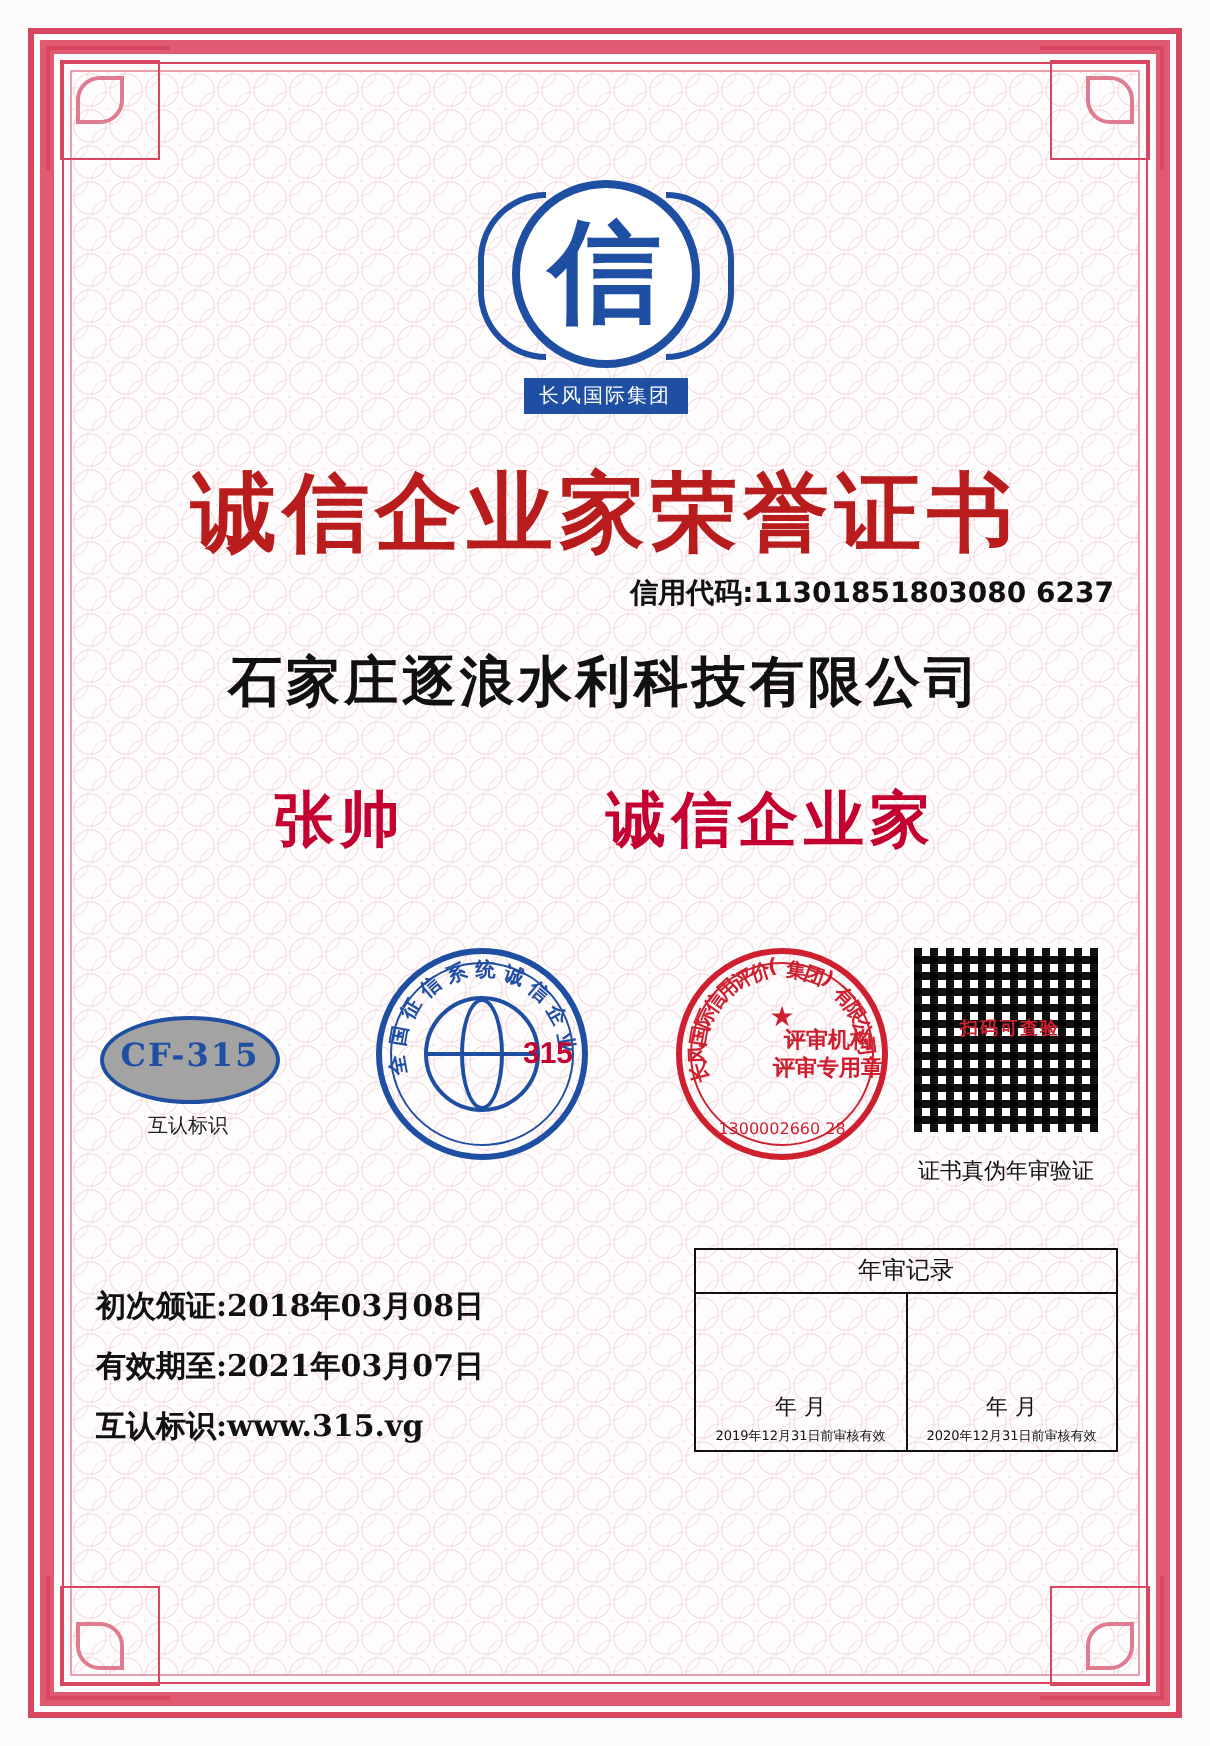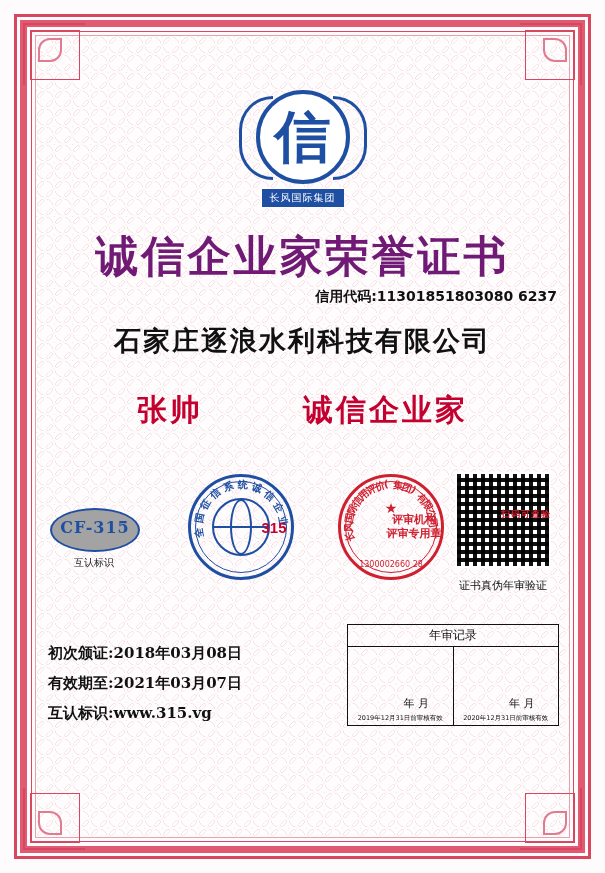--- a/index.html
+++ b/index.html
@@ -196,21 +196,21 @@
 
   
   .title {
     position: absolute;
     top: 188px;
     left: 0;
     width: 100%;
     text-align: center;
     font-size: 43px;
     font-weight: bold;
-    color: #701a75;
+    color: #b91c1c;
     letter-spacing: 3px;
     font-family: "DejaVu Sans", sans-serif;
   }
 
   .credit-code {
     position: absolute;
     top: 248px;
     right: 8px;
     font-size: 14px;
     color: #111;
@@ -420,21 +420,21 @@
     background-size: 8px 8px, 8px 8px;
     background-blend-mode: multiply;
     border: 2px solid #fff;
     position: absolute;
   }
   .qr-overlay {
     position: absolute;
     right: 14px;
     top: 48px;
     width: 92px;
-    text-align: right;
+    text-align: center;
     font-size: 9px;
     color: #cf2030;
     font-weight: bold;
     font-family: Liberation Sans, sans-serif;
     letter-spacing: 1px;
   }
   .qr-caption {
     position: absolute;
     right: 0px;
     top: 118px;
@@ -481,21 +481,21 @@
     flex: 1;
     position: relative;
     box-sizing: border-box;
   }
   .annual-cell + .annual-cell {
     border-left: 1.5px solid #111;
   }
   .annual-cell .ym {
     position: absolute;
     bottom: 14px;
-    left: 16px;
+    left: 0;
     width: 100%;
     text-align: center;
     font-size: 11px;
     color: #111;
     font-family: "DejaVu Sans", sans-serif;
   }
   .annual-cell .note {
     position: absolute;
     bottom: 2px;
     left: 0;

